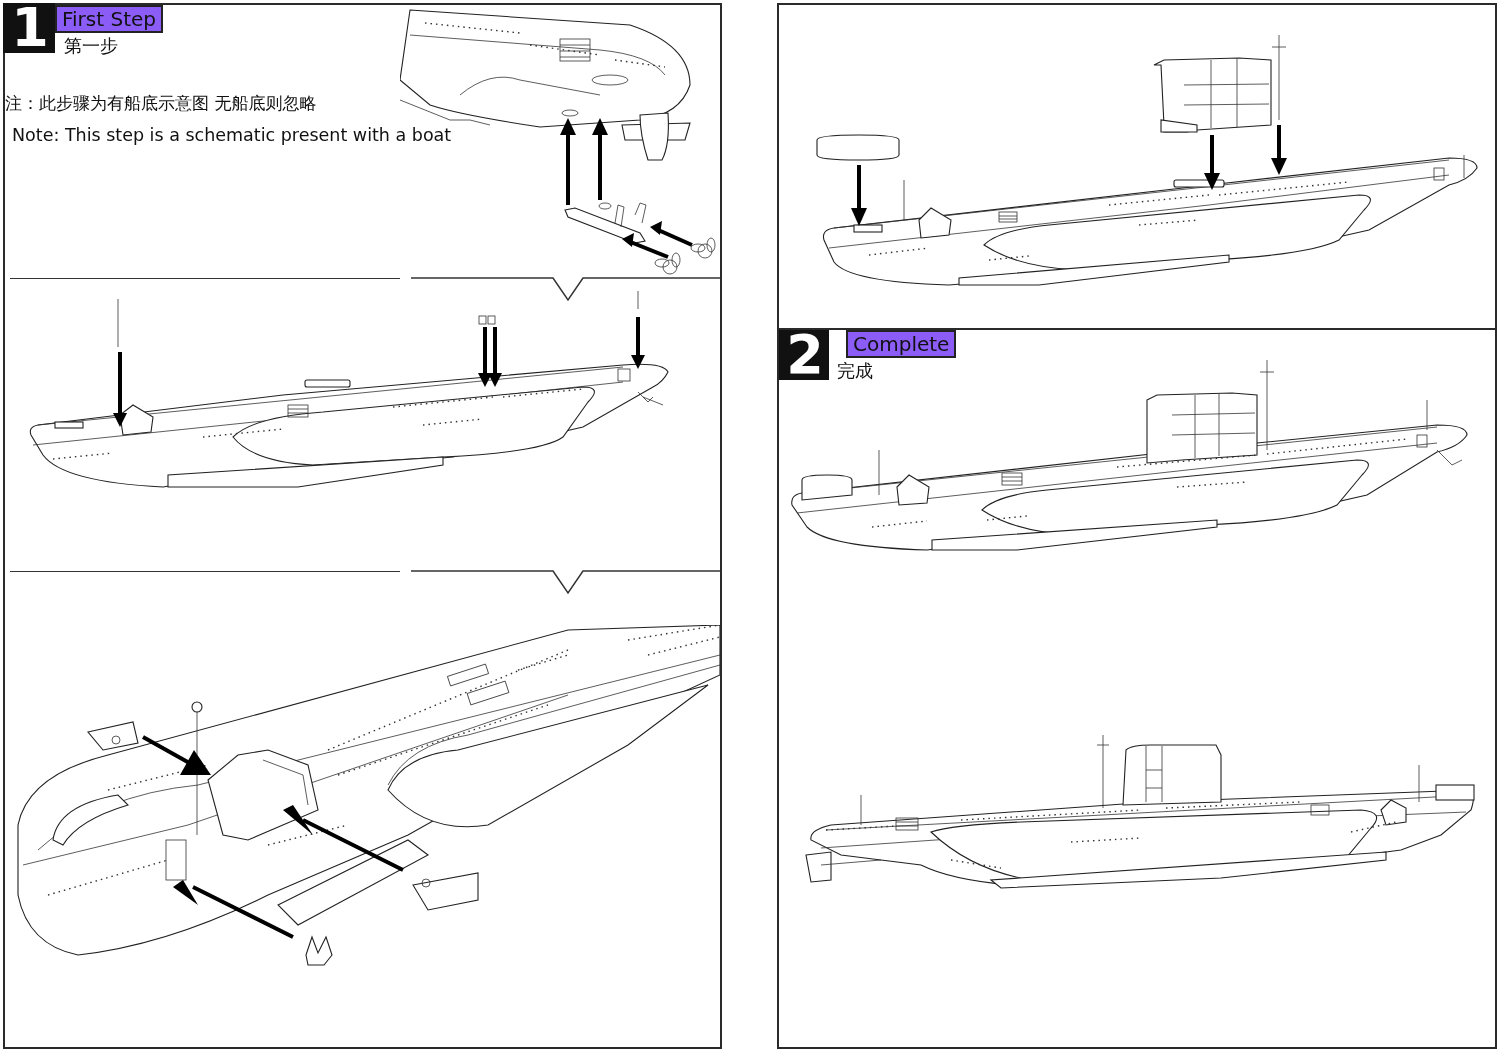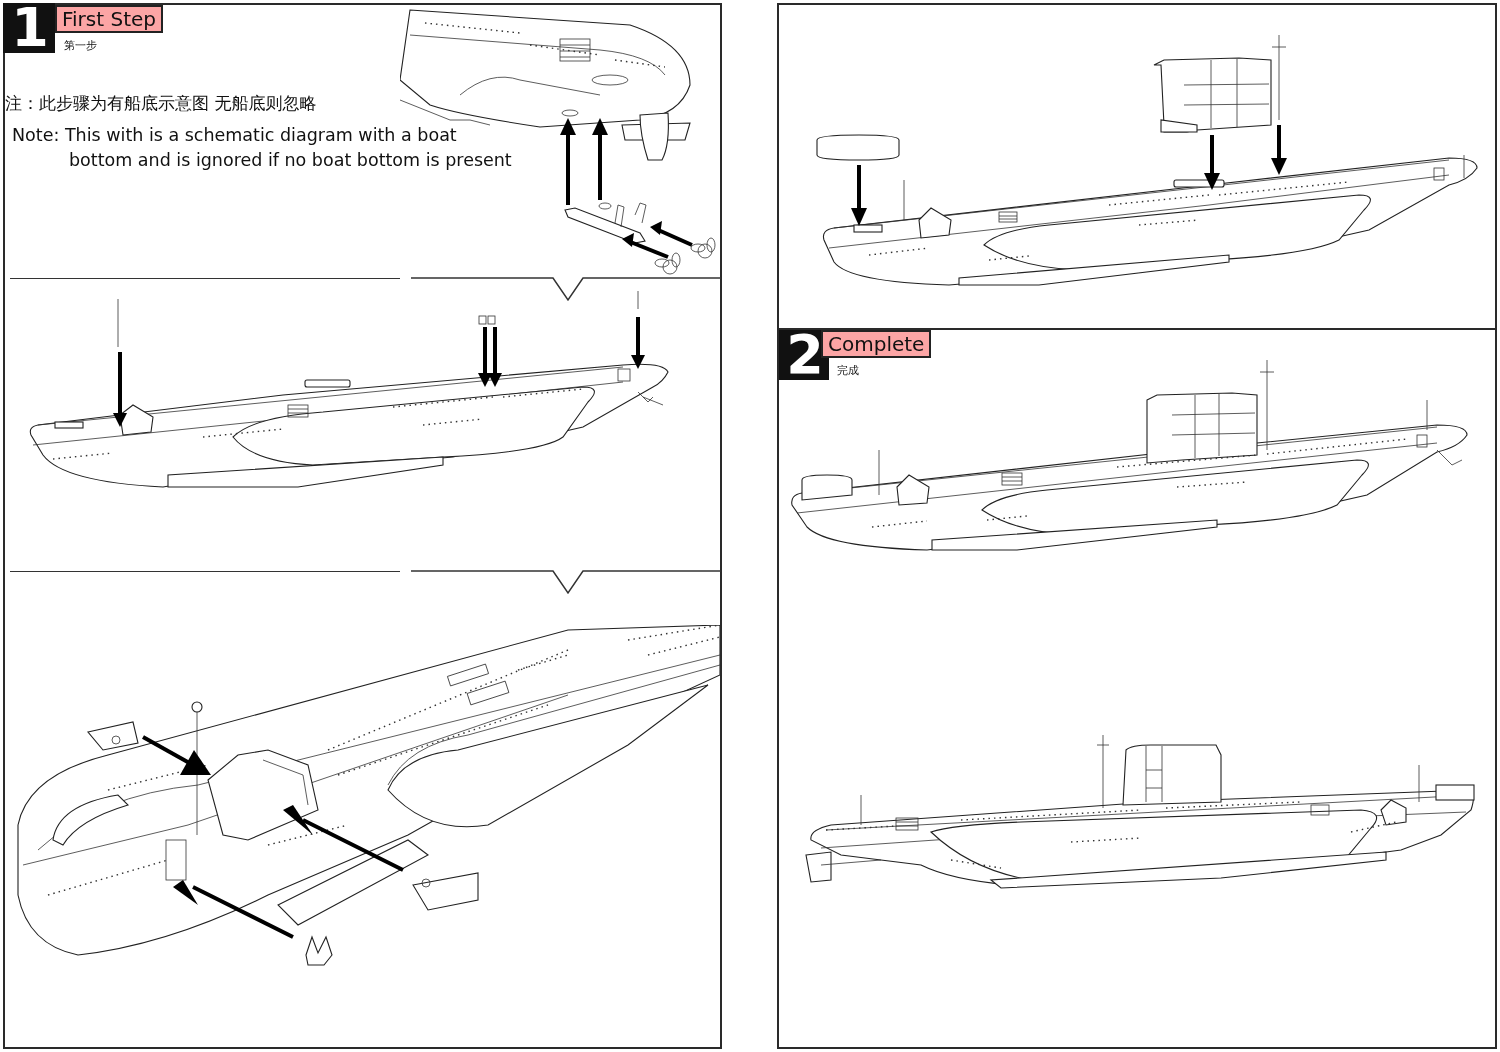--- a/index.html
+++ b/index.html
@@ -4,23 +4,23 @@
 <style>
   html, body { margin: 0; padding: 0; background: #ffffff; }
   body { width: 1500px; height: 1052px; position: relative; overflow: hidden;
          font-family: "DejaVu Sans", "Liberation Sans", sans-serif; color: #111; }
   .panel { position: absolute; border: 2px solid #2a2a2a; box-sizing: border-box; background: #fff; }
   #panel-left { left: 3px; top: 3px; width: 719px; height: 1046px; }
   #panel-right { left: 777px; top: 3px; width: 720px; height: 1046px; }
   .step-badge { position: absolute; background: #111; color: #fff; font-weight: bold;
                 font-family: "DejaVu Sans", sans-serif; text-align: center; }
   .step-num { font-size: 54px; line-height: 50px; letter-spacing: -2px; }
-  .step-title-box { position: absolute; border: 2px solid #222; background: #fca5a5;
+  .step-title-box { position: absolute; border: 2px solid #222; background: #8b5cf6;
                     font-size: 20px; line-height: 24px; padding: 0 5px; font-family: "DejaVu Sans", sans-serif; }
-  .step-sub { position: absolute; font-size: 11px; line-height: 18px; }
+  .step-sub { position: absolute; font-size: 18px; line-height: 18px; }
   .note { position: absolute; font-size: 17.5px; line-height: 25px; white-space: nowrap; }
   .note-cn { font-size: 17px; }
   .divider-line { position: absolute; height: 0; border-top: 1.5px solid #333; }
   .notch { position: absolute; }
   .drawing { position: absolute; }
   svg .hull { fill: #fff; stroke: #222; stroke-width: 1.1; }
   svg .thin { fill: none; stroke: #333; stroke-width: 0.8; }
   svg .arrow { stroke: #000; stroke-width: 4; fill: none; }
   svg .arrowhead { fill: #000; }
   svg .dots { stroke: #333; stroke-width: 1.4; stroke-dasharray: 1.5 4; fill: none; }
@@ -31,22 +31,21 @@
 
 <div class="panel" id="panel-left">
 
   <div class="step-badge" style="left:-2px; top:-2px; width:52px; height:50px;">
     <span class="step-num">1</span>
   </div>
   <div class="step-title-box" style="left:50px; top:0px;">First Step</div>
   <div class="step-sub" style="left:59px; top:32px;">第一步</div>
 
   <div class="note note-cn" style="left:0; top:86px;">注：此步骤为有船底示意图 无船底则忽略</div>
-  <div class="note" style="left:7px; top:118px;">Note: This with is a schematic diagram with a boat</div>
-  <div class="note" style="left:64px; top:143px;">bottom and is ignored if no boat bottom is present</div>
+  <div class="note" style="left:7px; top:118px;">Note: This step is a schematic present with a boat</div>
 
   <svg class="drawing" style="left:395px; top:0px;" width="320" height="270" viewBox="0 0 320 270">
     <path class="hull" d="M10 5 L230 20 Q290 40 290 80 Q280 110 240 115 L140 122 Q60 110 30 100 L0 75 Z"></path>
     <path class="thin" d="M10 30 L200 45 Q250 50 265 70"></path>
     <path class="thin" d="M60 90 Q90 65 120 75 L200 90"></path>
     <path class="dots" d="M25 18 L120 28"></path>
     <path class="dots" d="M130 40 L200 50"></path>
     <path class="dots" d="M215 55 L265 62"></path>
     <rect class="thin" x="160" y="34" width="30" height="22"></rect>
     <line class="thin" x1="160" y1="40" x2="190" y2="40"></line>
@@ -223,21 +222,21 @@
     </g>
     <line class="arrow" x1="470" y1="95" x2="470" y2="130"></line>
     <polygon class="arrowhead" points="462,128 470,145 478,128"></polygon>
   </svg>
 
   <div class="h-divider" style="top:323px;"></div>
 
   <div class="step-badge" style="left:0px; top:325px; width:50px; height:50px;">
     <span class="step-num">2</span>
   </div>
-  <div class="step-title-box" style="left:42px; top:325px;">Complete</div>
+  <div class="step-title-box" style="left:67px; top:325px;">Complete</div>
   <div class="step-sub" style="left:58px; top:357px;text-align:center;">完成</div>
 
   <svg class="drawing" style="left:8px; top:350px;" width="700" height="200" viewBox="0 0 700 200">
     <path class="hull" d="M5 150 Q3 140 15 138 L400 95 L650 70 Q680 70 680 80 Q672 92 650 97 L580 140 L470 165 L220 185 L140 195 Q40 192 20 172 Z"></path>
     <path class="thin" d="M15 138 L650 72"></path>
     <path class="thin" d="M10 158 L400 115 L650 88"></path>
     <path class="hull" d="M195 155 Q210 140 260 135 L570 105 Q590 105 575 120 L550 150 Q520 165 420 170 L290 180 Q230 178 195 155 Z"></path>
     <path class="hull" d="M145 185 L145 195 L230 195 L430 172 L430 165 Z"></path>
     <path class="hull" d="M15 125 Q15 120 40 120 Q65 120 65 125 L65 140 L15 145 Z"></path>
     <line class="thin" x1="92" y1="95" x2="92" y2="140" stroke-width="2"></line>

